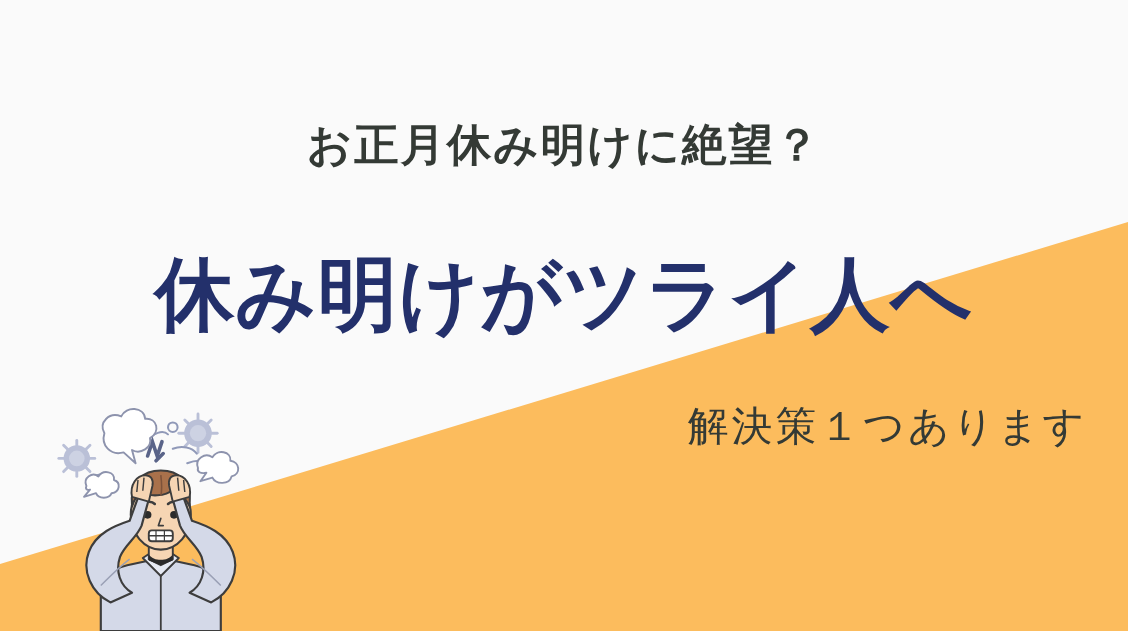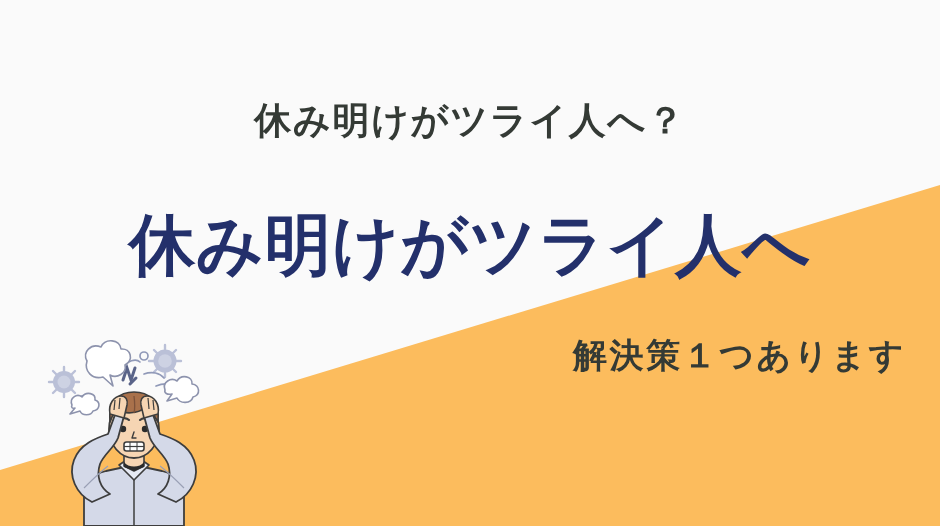--- a/index.html
+++ b/index.html
@@ -49,21 +49,21 @@
     letter-spacing: 0.012em;
     color: #23306b;
     white-space: nowrap;
     transform: scaleX(0.99);
   }
   .tagline {
     position: absolute;
     right: 34px;
     top: 333px;
     font-size: 34px;
-    font-weight: 700;
+    font-weight: 400;
     letter-spacing: 0.075em;
     color: #343a35;
     white-space: nowrap;
   }
   .illustration {
     position: absolute;
     left: 24px;
     top: 334px;
     width: 220px;
     height: 192px;
@@ -73,21 +73,21 @@
 <body>
 
 <div id="slide">
 
   <div class="bg-base"></div>
 
   <svg class="diagonal-wedge" viewBox="0 0 940 526" preserveAspectRatio="none">
     <polygon points="0,470 940,185 940,526 0,526" fill="#fcbc5d"></polygon>
   </svg>
 
-  <div class="subtitle">休み明けがツライ人へ？</div>
+  <div class="subtitle">お正月休み明けに絶望？</div>
 
   <div class="headline">休み明けがツライ人へ</div>
 
   <div class="tagline">解決策１つあります</div>
 
   <svg class="illustration" viewBox="0 0 220 192">
 
     <g fill="#b7bdd6" opacity="0.95">
       <circle cx="40" cy="48" r="11"></circle>
       <g stroke="#b7bdd6" stroke-width="2.4" stroke-linecap="round">

